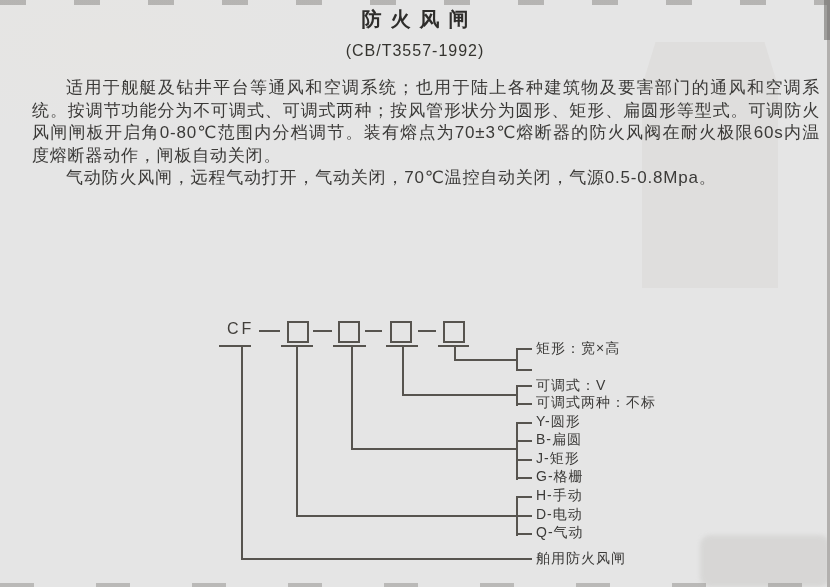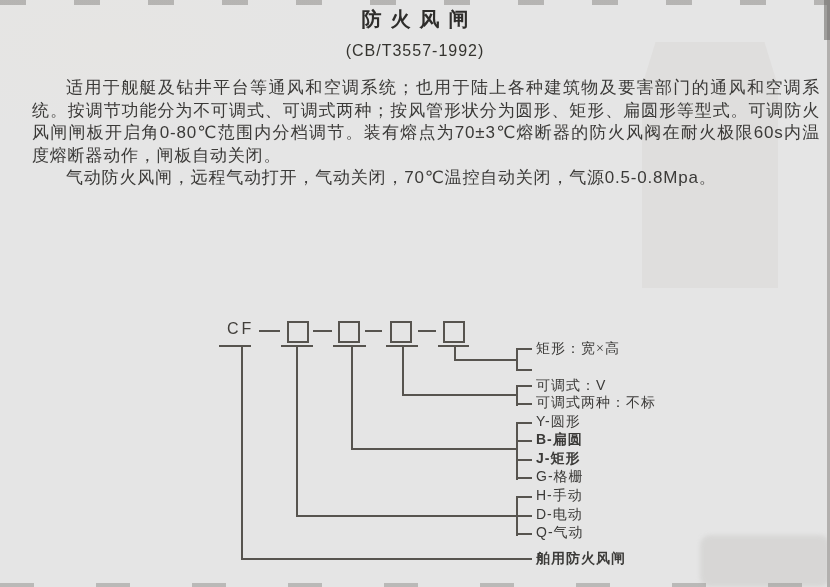--- a/index.html
+++ b/index.html
@@ -95,26 +95,26 @@
     <div class="ln" style="left:516px;top:385px;width:16px;height:2px;"></div>
     <div class="ln" style="left:516px;top:403px;width:16px;height:2px;"></div>
     <div class="ln" style="left:516px;top:422px;width:16px;height:2px;"></div>
     <div class="ln" style="left:516px;top:440px;width:16px;height:2px;"></div>
     <div class="ln" style="left:516px;top:459px;width:16px;height:2px;"></div>
     <div class="ln" style="left:516px;top:477px;width:16px;height:2px;"></div>
     <div class="ln" style="left:516px;top:496px;width:16px;height:2px;"></div>
     <div class="ln" style="left:516px;top:515px;width:16px;height:2px;"></div>
     <div class="ln" style="left:516px;top:533px;width:16px;height:2px;"></div>
 
-    <span class="dlabel" style="top:340px;font-family:Liberation Serif, serif;">矩形：宽×高</span>
+    <span class="dlabel" style="top:340px;">矩形：宽×高</span>
     <span class="dlabel" style="top:377px;">可调式：V</span>
     <span class="dlabel" style="top:394px;">可调式两种：不标</span>
     <span class="dlabel" style="top:413px;">Y-圆形</span>
-    <span class="dlabel" style="top:431px;font-weight:bold;">B-扁圆</span>
-    <span class="dlabel" style="top:450px;font-weight:bold;">J-矩形</span>
+    <span class="dlabel" style="top:431px;">B-扁圆</span>
+    <span class="dlabel" style="top:450px;">J-矩形</span>
     <span class="dlabel" style="top:468px;">G-格栅</span>
     <span class="dlabel" style="top:487px;">H-手动</span>
     <span class="dlabel" style="top:506px;text-align:right;">D-电动</span>
     <span class="dlabel" style="top:524px;">Q-气动</span>
-    <span class="dlabel" style="top:550px;font-weight:bold;">舶用防火风闸</span>
+    <span class="dlabel" style="top:550px;">舶用防火风闸</span>
   </div>
 
 </div>
 
 </body></html>

